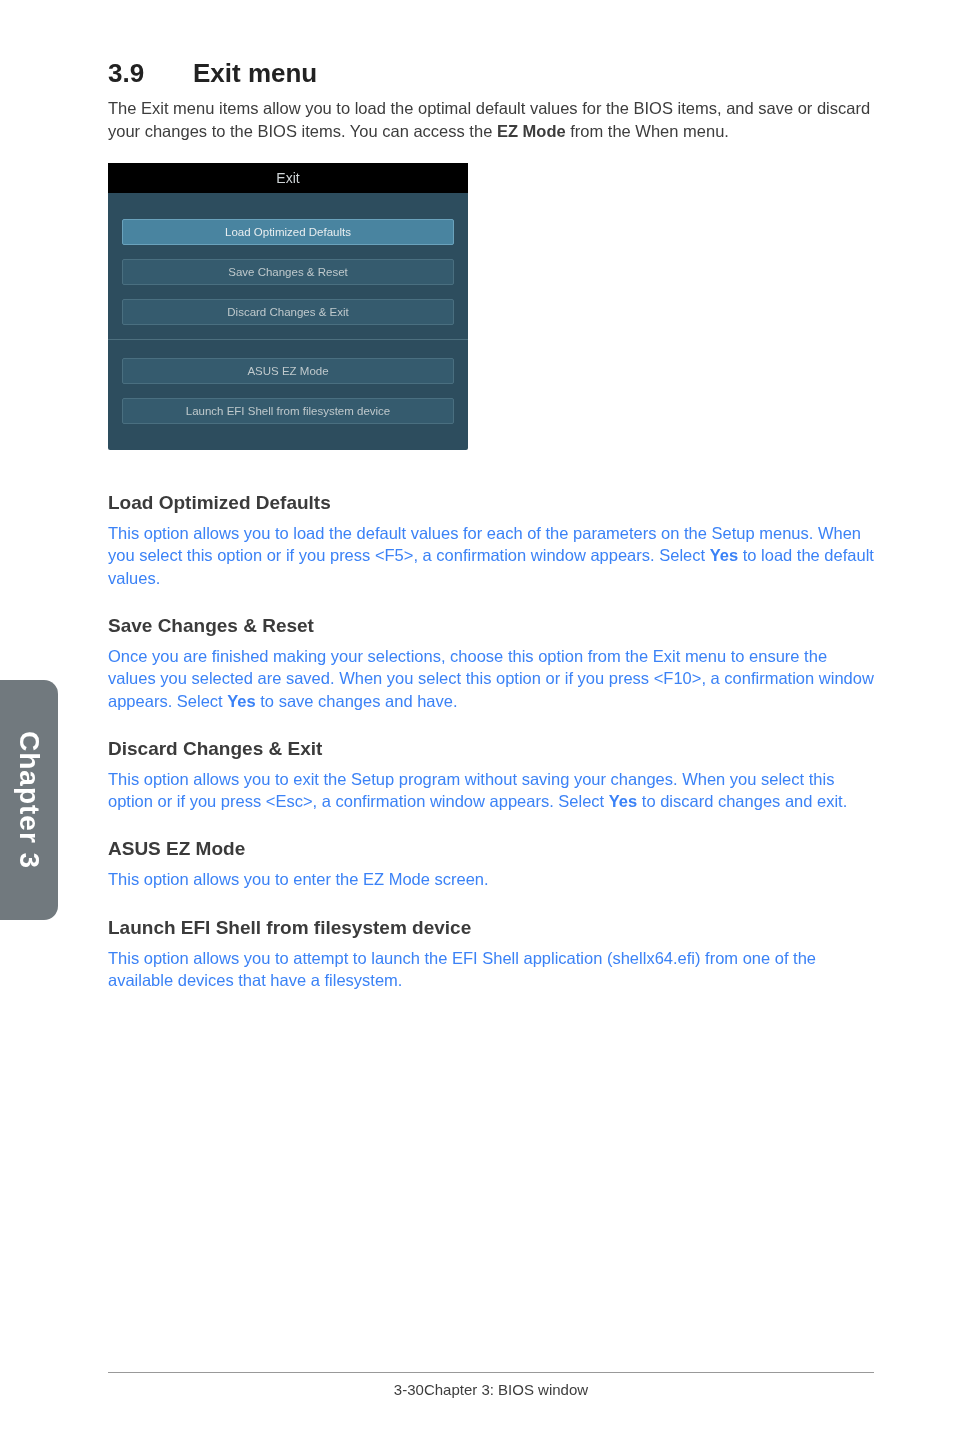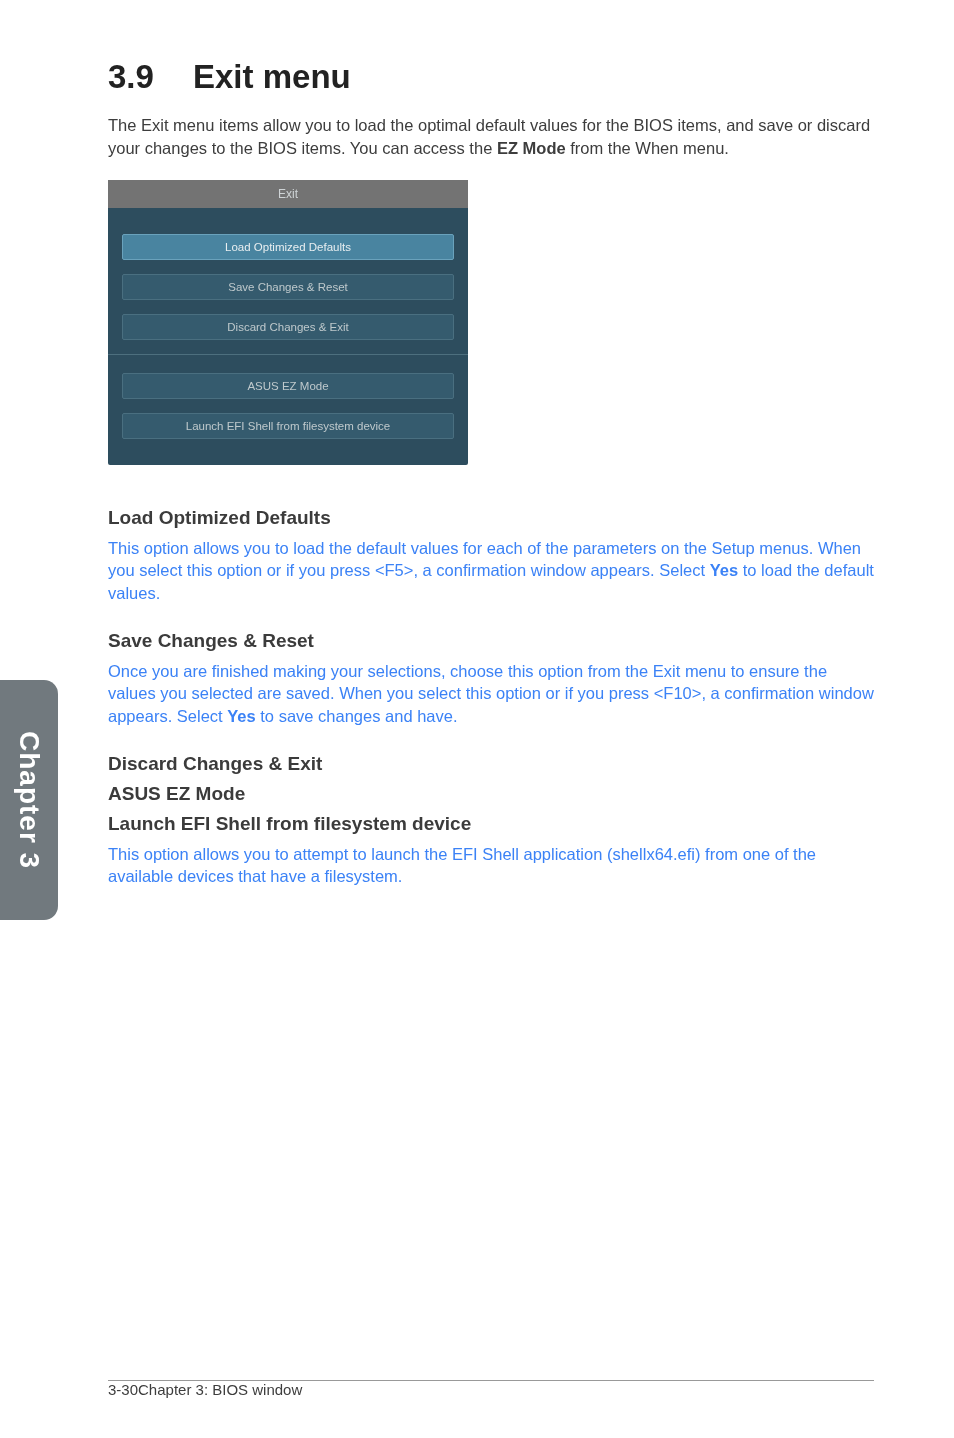--- a/index.html
+++ b/index.html
@@ -32,24 +32,24 @@
       font-weight: bold;
       font-size: 28px;
       writing-mode: vertical-rl;
       transform: rotate(0deg);
       letter-spacing: 1px;
     }
     .content {
       padding: 58px 80px 0 108px;
     }
     .main-heading {
-      font-size: 33px;
+      font-size: 26px;
       font-weight: bold;
       color: #222;
-      margin-bottom: 18px;
+      margin-bottom: 8px;
     }
     .main-heading .num {
       display: inline-block;
       width: 85px;
     }
     .intro {
       font-size: 16.5px;
       color: #3d3d3d;
       line-height: 1.4;
       margin-bottom: 20px;
@@ -58,23 +58,23 @@
       font-weight: bold;
     }
     .bios-panel {
       width: 360px;
       background: #2d4d5e;
       border-radius: 2px;
       padding: 0 0 12px 0;
       margin-bottom: 42px;
     }
     .bios-title-bar {
-      background: #737373;
+      background: #000000;
       color: #cfd4d6;
-      font-size: 12px;
+      font-size: 14px;
       padding: 7px 0;
       text-align: center;
       margin-bottom: 26px;
     }
     .bios-button {
       margin: 0 14px 14px 14px;
       background: #355b6e;
       color: #bfc9cc;
       font-size: 11.5px;
       padding: 6px 0;
@@ -103,25 +103,25 @@
       color: #3b82f6;
       line-height: 1.35;
       margin-bottom: 26px;
     }
     .footer {
       position: absolute;
       bottom: 40px;
       left: 108px;
       right: 80px;
       border-top: 1px solid #999;
-      padding-top: 0;
+      padding-top: 8px;
       font-size: 15px;
       color: #3d3d3d;
       display: flex;
-      justify-content: flex-start;
+      justify-content: center;
     }
   </style>
 </head>
 <body>
 
 <div class="side-tab">
   <span>Chapter 3</span>
 </div>
 
 <div class="content">
@@ -148,22 +148,26 @@
   <p class="section-body">
     <span>This option allows you to load the default values for each of the parameters on the Setup menus. When you select this option or if you press &lt;F5&gt;, a confirmation window appears. Select </span><span class="bold">Yes</span><span> to load the default values.</span>
   </p>
 
   <h2 class="section-heading">Save Changes &amp; Reset</h2>
   <p class="section-body">
     <span>Once you are finished making your selections, choose this option from the Exit menu to ensure the values you selected are saved. When you select this option or if you press &lt;F10&gt;, a confirmation window appears. Select </span><span class="bold">Yes</span><span> to save changes and have.</span>
   </p>
 
   <h2 class="section-heading">Discard Changes &amp; Exit</h2>
+  <p class="section-body">
+    <span>This option allows you to exit the Setup program without saving your changes. When you select this option or if you press &lt;Esc&gt;, a confirmation window appears. Select </span><span class="bold">Yes</span><span> to discard changes and exit.</span>
+  </p>
 
   <h2 class="section-heading">ASUS EZ Mode</h2>
+  <p class="section-body">This option allows you to enter the EZ Mode screen.</p>
 
   <h2 class="section-heading">Launch EFI Shell from filesystem device</h2>
   <p class="section-body">This option allows you to attempt to launch the EFI Shell application (shellx64.efi) from one of the available devices that have a filesystem.</p>
 
 </div>
 
 <div class="footer">
   <span>3-30</span>
   <span>Chapter 3: BIOS window</span>
 </div>

